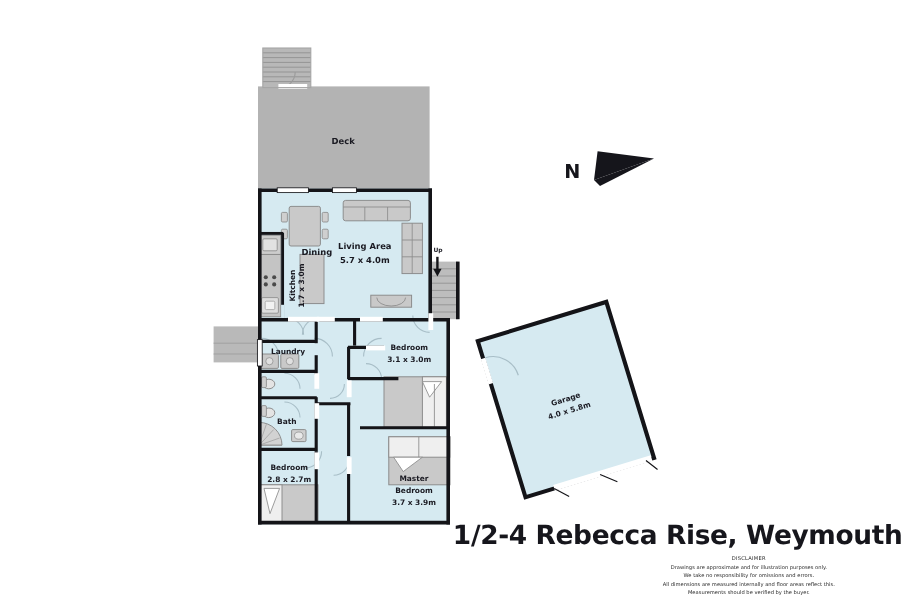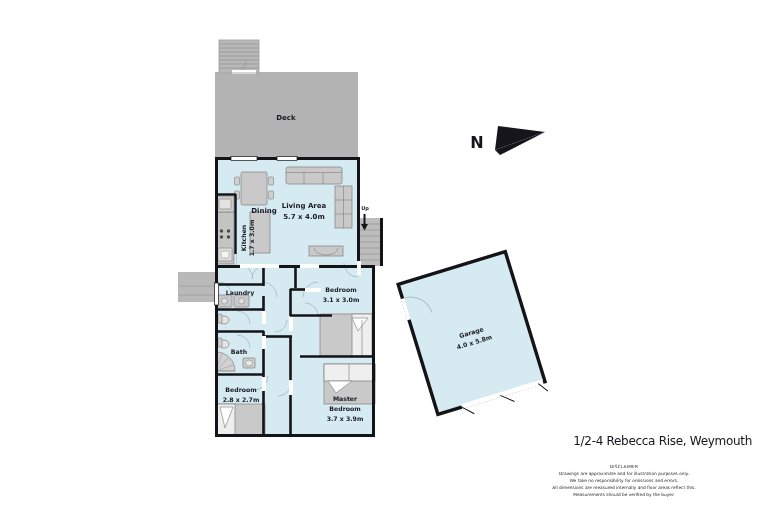--- a/index.html
+++ b/index.html
@@ -22,22 +22,22 @@
   }
   .lbl-7{font-size:7px;}
   .lbl-6{font-size:6.2px;}
   .lbl-5{font-size:5px;}
 
   .title{
     position:absolute;
     right:16px;
     top:434px;
     font-family:"DejaVu Sans", sans-serif;
-    font-size:12px;
-    font-weight:normal;
+    font-size:22px;
+    font-weight:bold;
     letter-spacing:-0.3px;
     color:#16161c;
     white-space:nowrap;
   }
   .disclaimer{
     position:absolute;
     left:480px;
     top:464px;
     width:288px;
     text-align:center;

